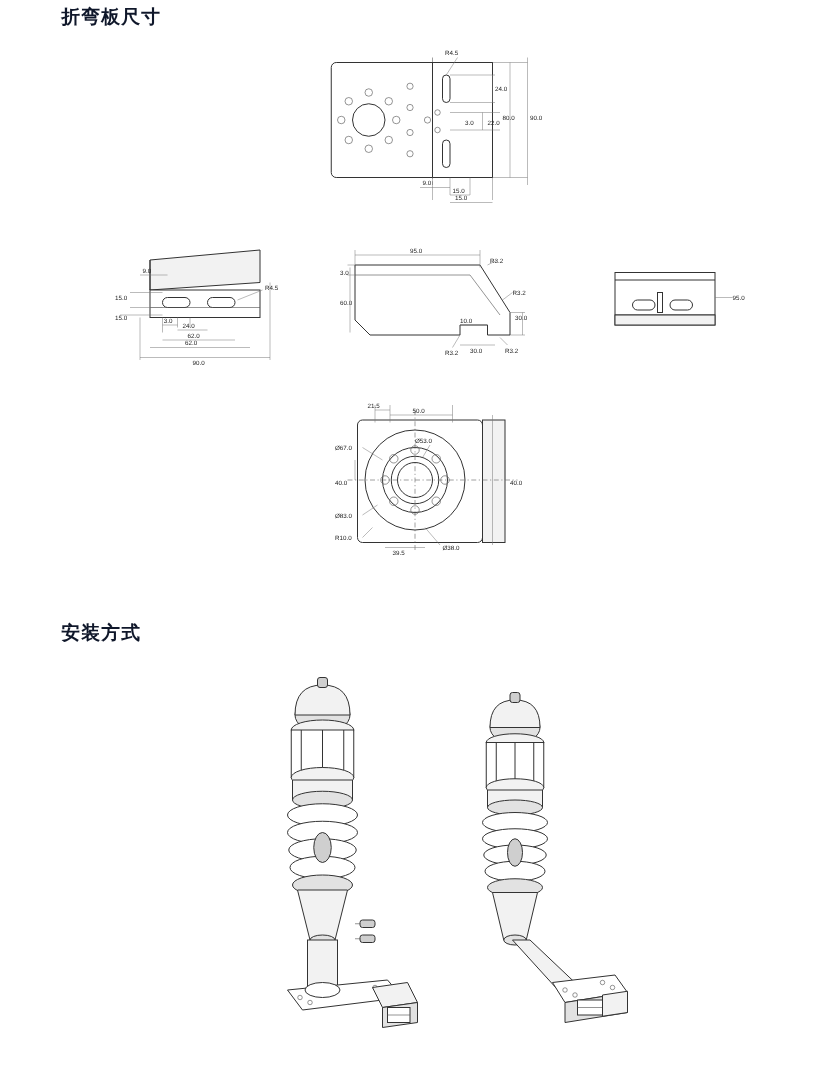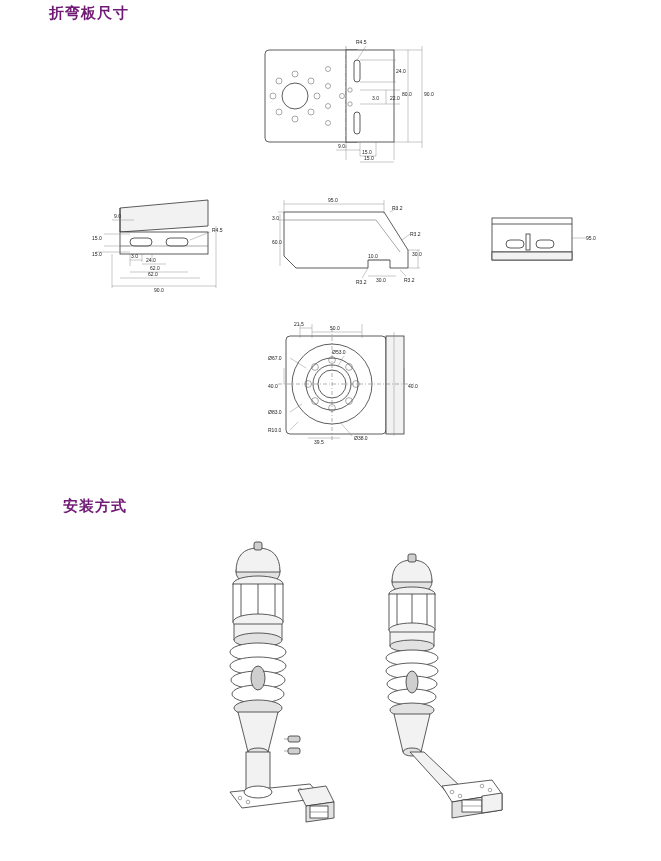--- a/index.html
+++ b/index.html
@@ -10,24 +10,24 @@
     color:#111;
     position:relative;
     overflow:hidden;
   }
   .page{position:relative;width:661px;height:861px;}
   .section-title{
     position:absolute;
     font-size:15px;
     font-weight:bold;
     letter-spacing:1px;
-    color:#701a75;
+    color:#0f172a;
   }
   #title-bend{left:49px;top:4px;}
-  #title-mount{left:63px;top:497px;}
+  #title-mount{left:49px;top:497px;}
 
   .cad{position:absolute;}
 
   svg{display:block;}
   .ln{stroke:#333;stroke-width:.8;fill:none;}
   .ln-thin{stroke:#555;stroke-width:.5;fill:none;}
   .ln-dash{stroke:#666;stroke-width:.5;fill:none;stroke-dasharray:4 2 1 2;}
   .ln-ext{stroke:#777;stroke-width:.4;fill:none;}
   .fillw{fill:#ffffff;stroke:#333;stroke-width:.8;}
   .fillg{fill:#f2f2f2;stroke:#333;stroke-width:.8;}

